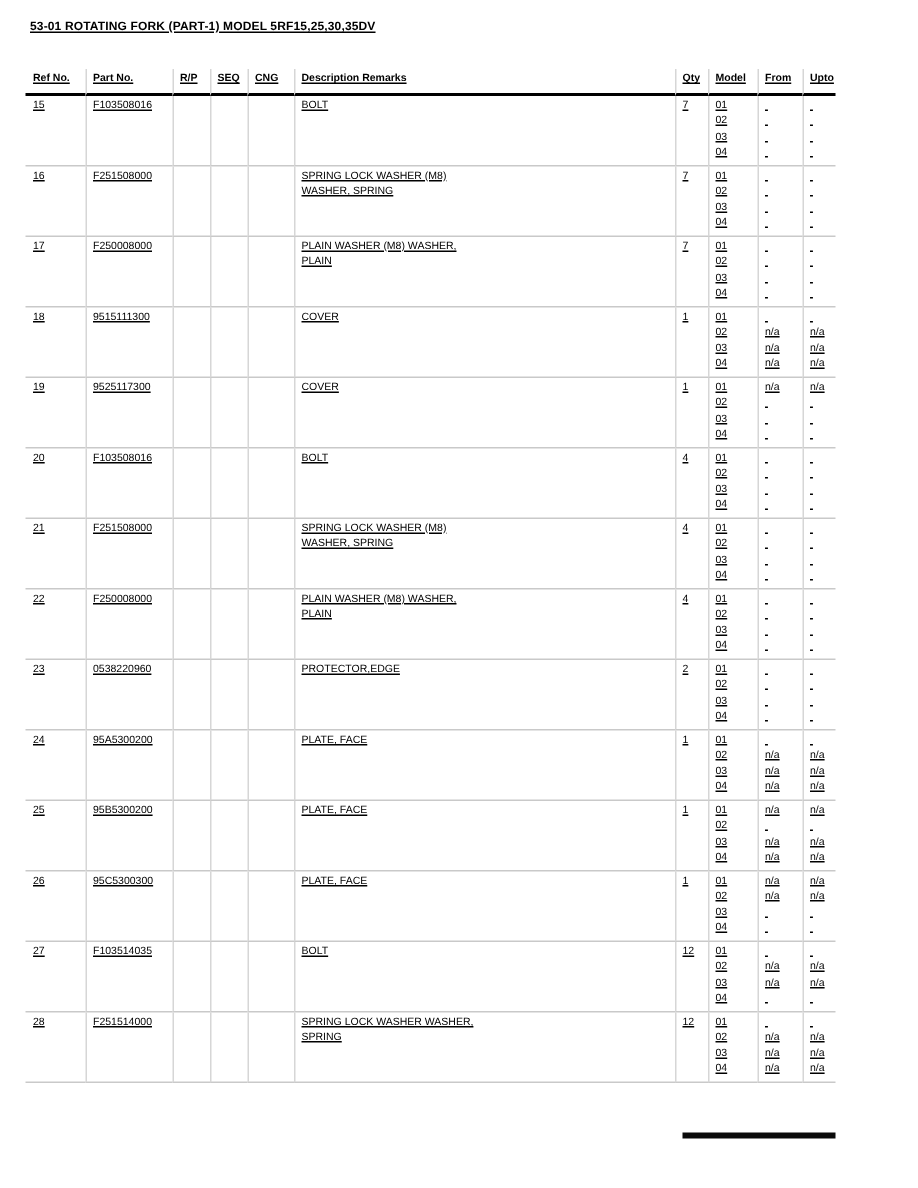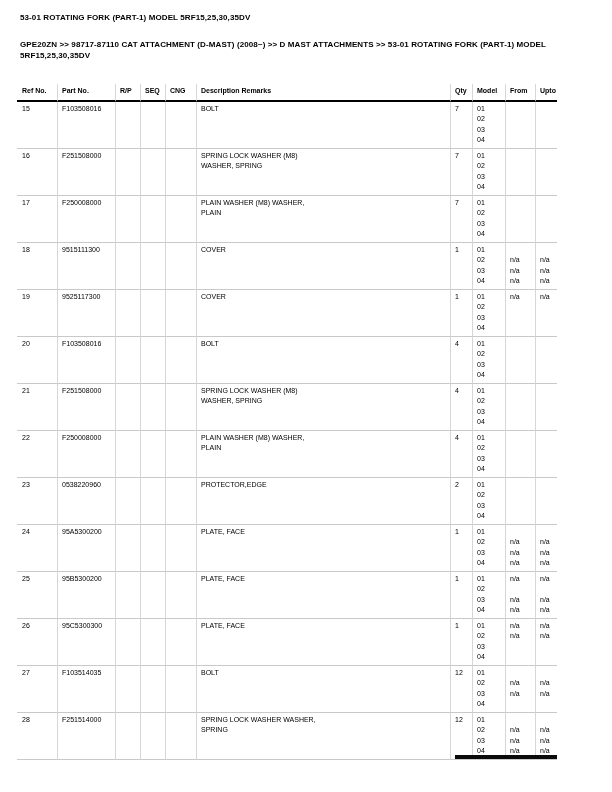--- a/index.html
+++ b/index.html
@@ -7,20 +7,21 @@
     width: 612px; height: 792px;
     background: #ffffff;
     font-family: "Liberation Sans", sans-serif;
     color: #000;
   }
   .page {
     position: relative;
     width: 557px; height: 792px;
     overflow: hidden;
     background: #fff;
+    text-decoration: underline;
   }
   .doc-title {
     margin: 13px 18px 0 20px;
     font-size: 8px;
     font-weight: bold;
     line-height: 10px;
     letter-spacing: 0.1px;
   }
   .breadcrumb {
     margin: 16px 30px 0 20px;
@@ -75,21 +76,20 @@
     background: #0a0a0a;
   }
 </style>
 </head>
 <body>
 
 <div class="page">
 
   <div class="doc-title">53-01 ROTATING FORK (PART-1) MODEL 5RF15,25,30,35DV</div>
 
-  <div class="breadcrumb">GPE20ZN &gt;&gt; 98717-87110 CAT ATTACHMENT (D-MAST) (2008~) &gt;&gt; D MAST ATTACHMENTS &gt;&gt; 53-01 ROTATING FORK (PART-1) MODEL 5RF15,25,30,35DV</div>
 
   <div class="tbl">
     <div class="tr">
       <div class="th c-ref">Ref No.</div>
       <div class="th c-part">Part No.</div>
       <div class="th c-rp">R/P</div>
       <div class="th c-seq">SEQ</div>
       <div class="th c-cng">CNG</div>
       <div class="th c-desc">Description Remarks</div>
       <div class="th c-qty">Qty</div>

